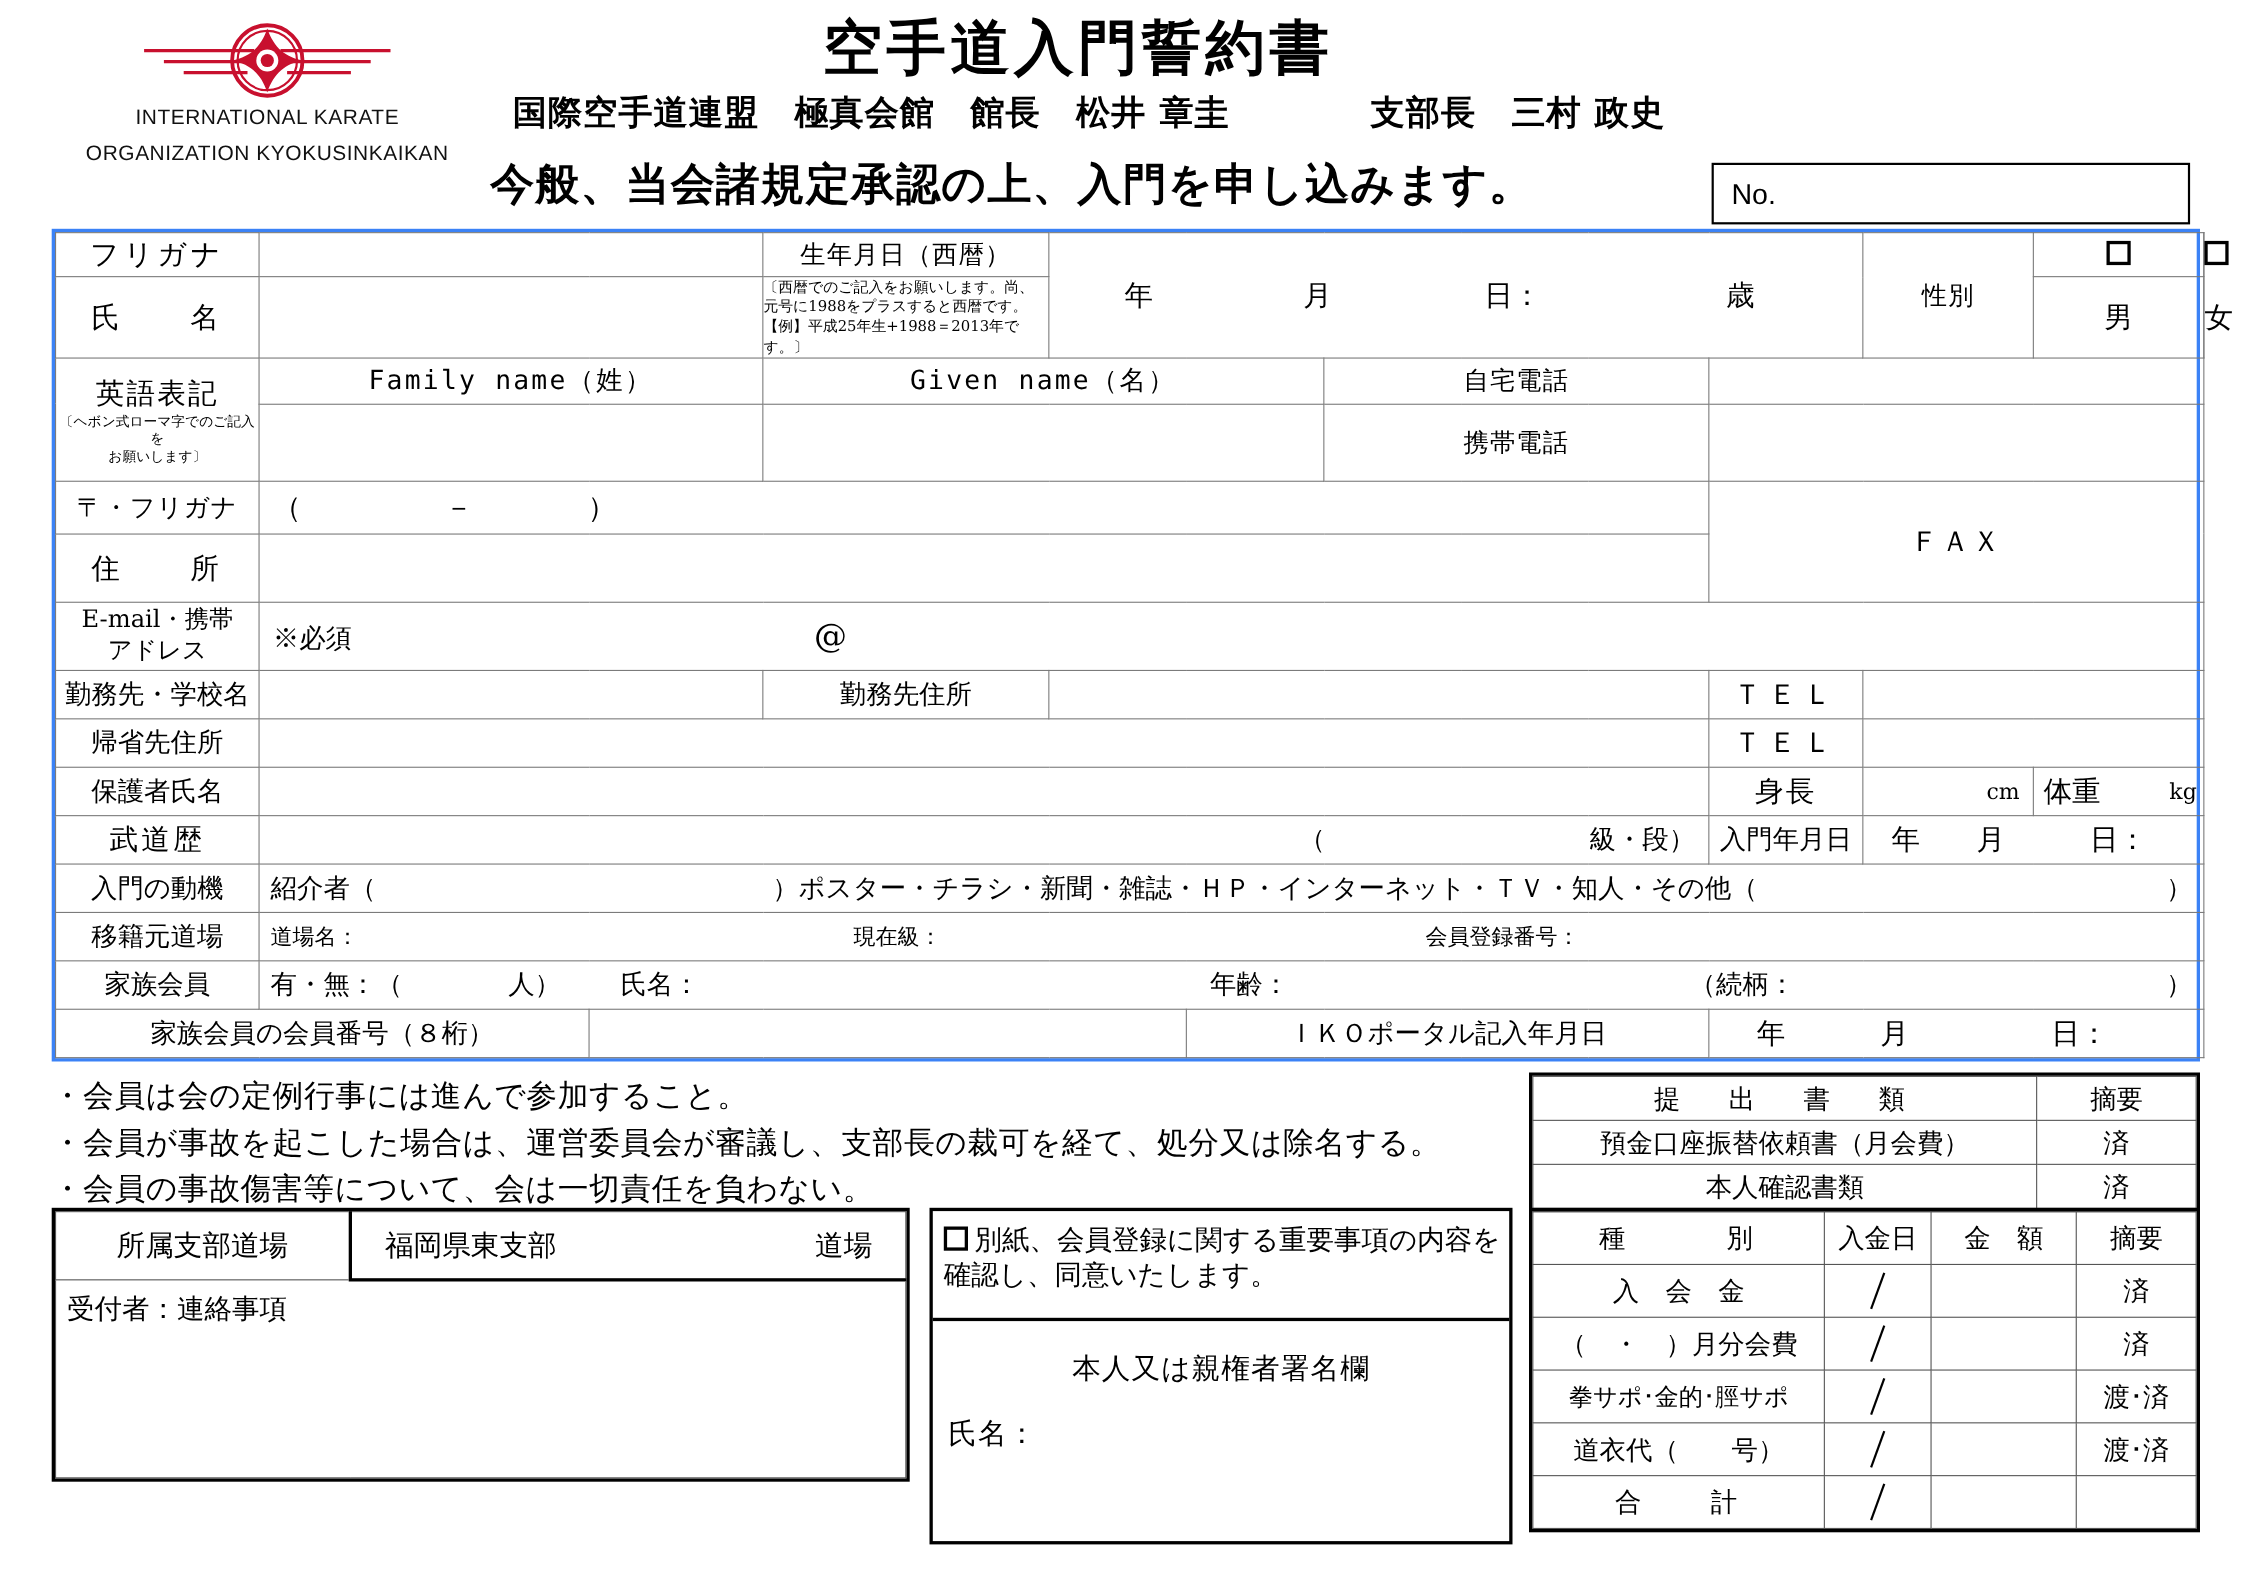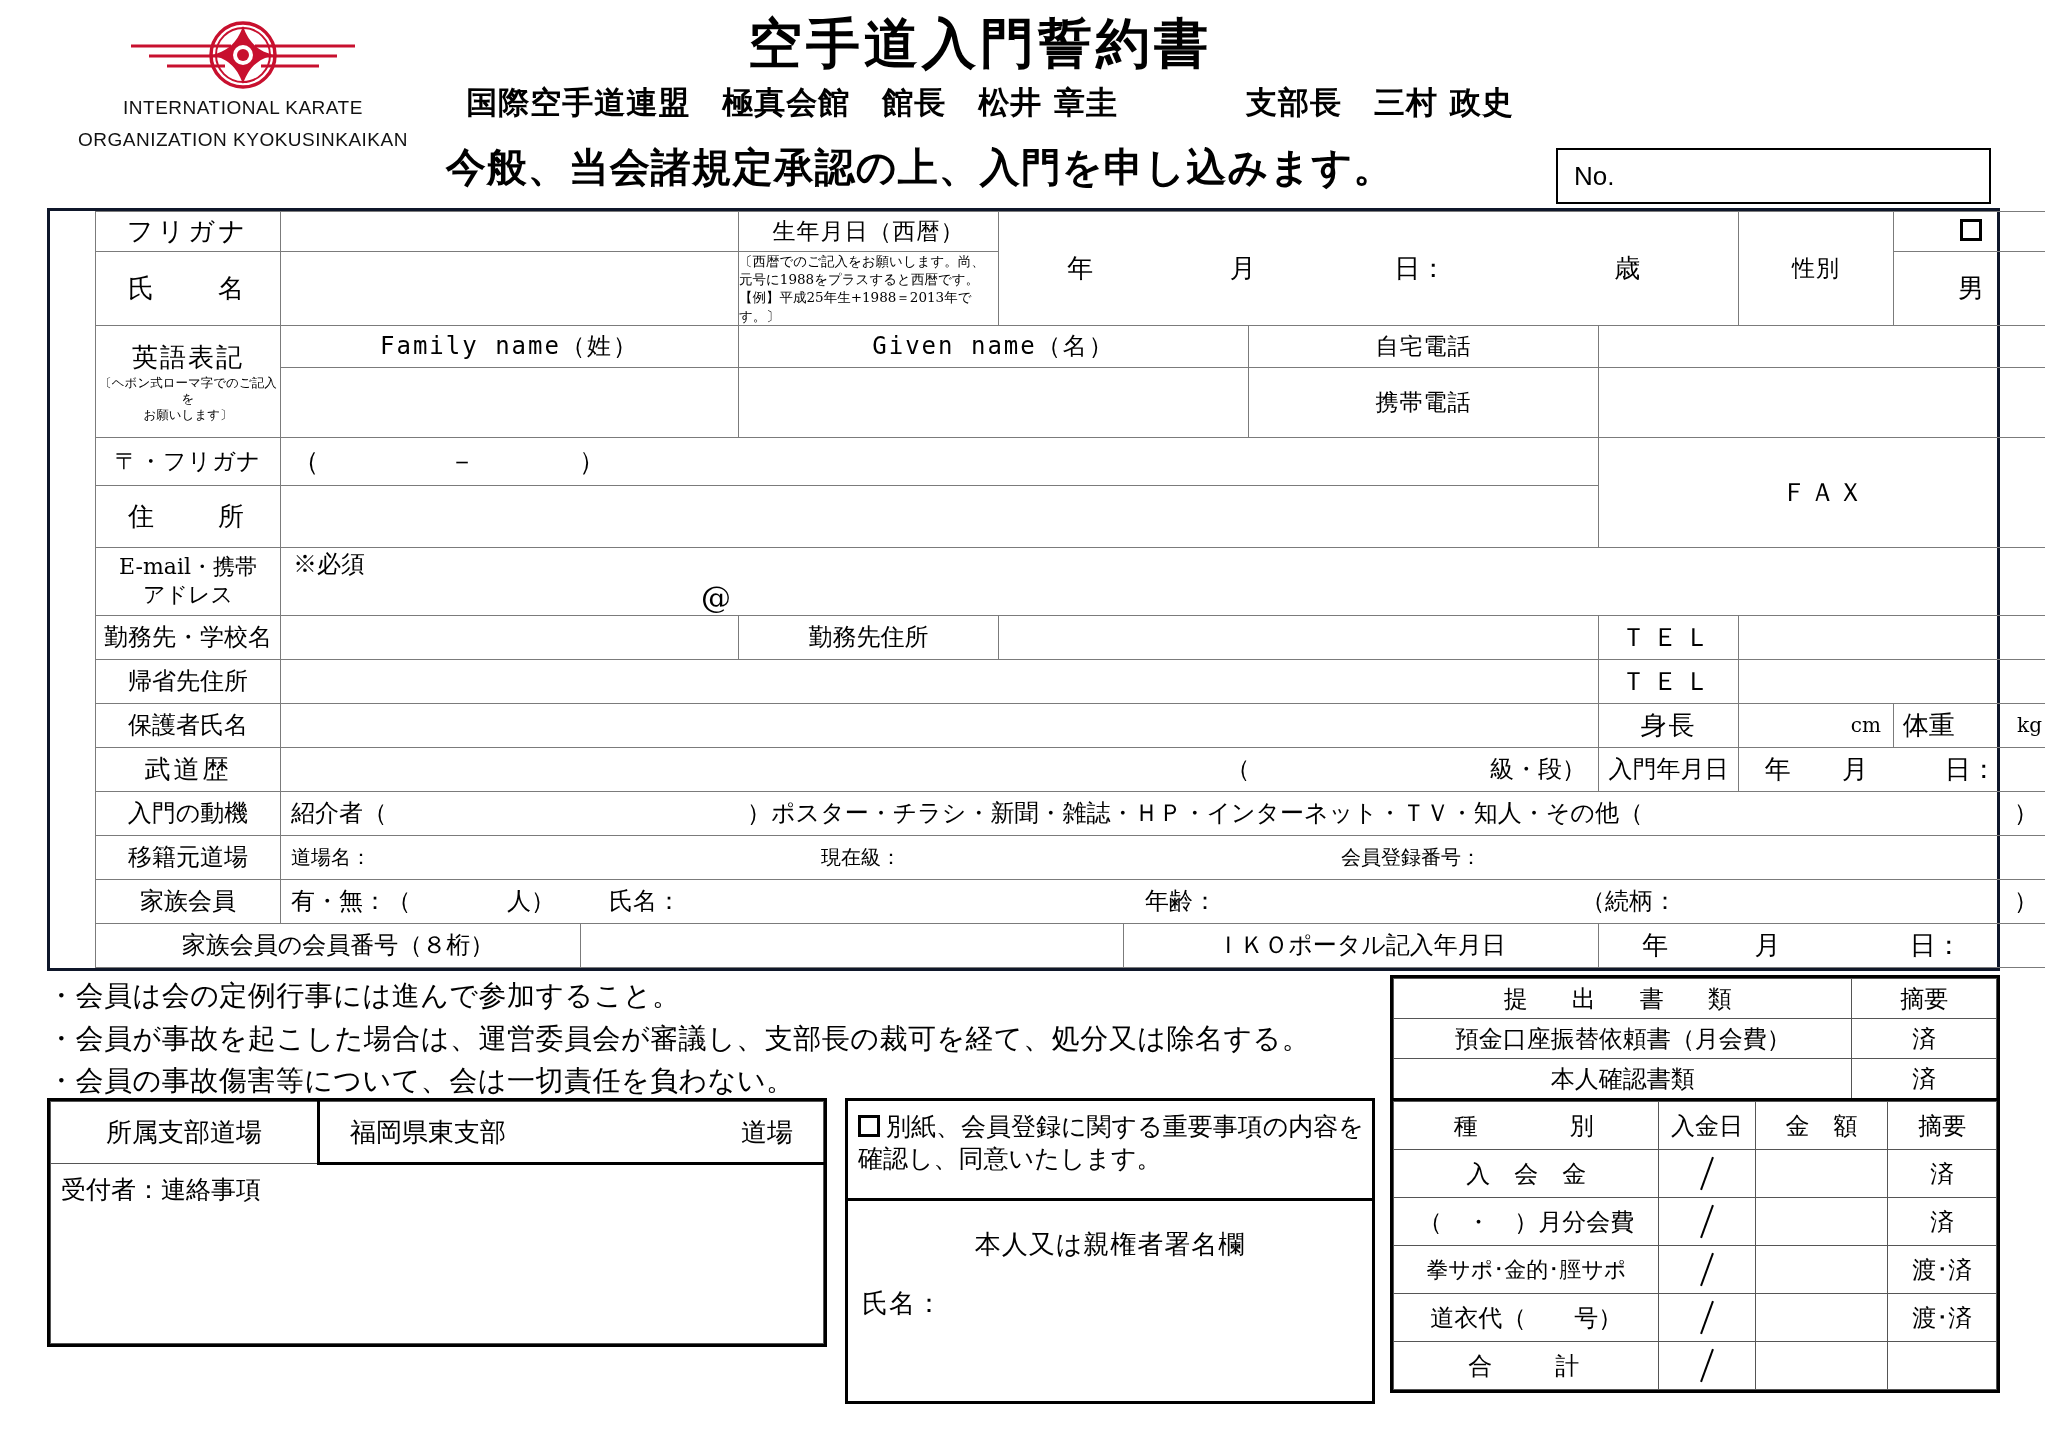--- a/index.html
+++ b/index.html
@@ -36,21 +36,21 @@
   }
   .no-box {
     position:absolute; left:1556px; top:148px; width:435px; height:56px;
     border:2px solid #000; display:flex; align-items:center; padding-left:16px;
     font-family:"Liberation Sans", sans-serif; font-size:26px;
   }
 
   
   table.grid { border-collapse:collapse; table-layout:fixed; }
   table.grid td { border:1px solid #7b7b7b; padding:0; vertical-align:middle; }
-  .main-table { position:absolute; left:47px; top:208px; width:1953px; border:3px solid #0f172a;padding-left:45px; }
+  .main-table { position:absolute; left:47px; top:208px; width:1953px; border:3px solid #3b82f6; }
   .main-table table { width:100%; }
 
   .lbl { text-align:center; font-size:26px; letter-spacing:4px; }
   .lbl-sm { text-align:center; font-size:23px; letter-spacing:1px;margin-top:16px; }
   .c { text-align:center; }
   .l { text-align:left; padding-left:12px !important; }
   .r { text-align:right; padding-right:12px !important; }
   .fs20 { font-size:20px; }
   .fs24 { font-size:24px; }
   .fs26 { font-size:26px; }
@@ -200,21 +200,21 @@
 
     <tr style="height:62px">
       <td class="lbl">住　　所</td>
       <td colspan="8"></td>
     </tr>
 
     <tr style="height:62px">
       <td class="c" style="font-size:22px;line-height:1.3;white-space:pre-line">E-mail・携帯
 アドレス</td>
       <td colspan="11">
-        <div style="display:flex;align-items:flex-start;height:100%;flex-direction:column;">
+        <div style="display:flex;align-items:flex-end;height:100%;">
           <span style="font-size:24px;padding-left:12px">※必須</span>
           <span style="font-size:30px;margin-left:420px">@</span>
         </div>
       </td>
     </tr>
 
     <tr style="height:44px">
       <td class="c fs24">勤務先・学校名</td>
       <td colspan="2"></td>
       <td class="c fs24">勤務先住所</td>

